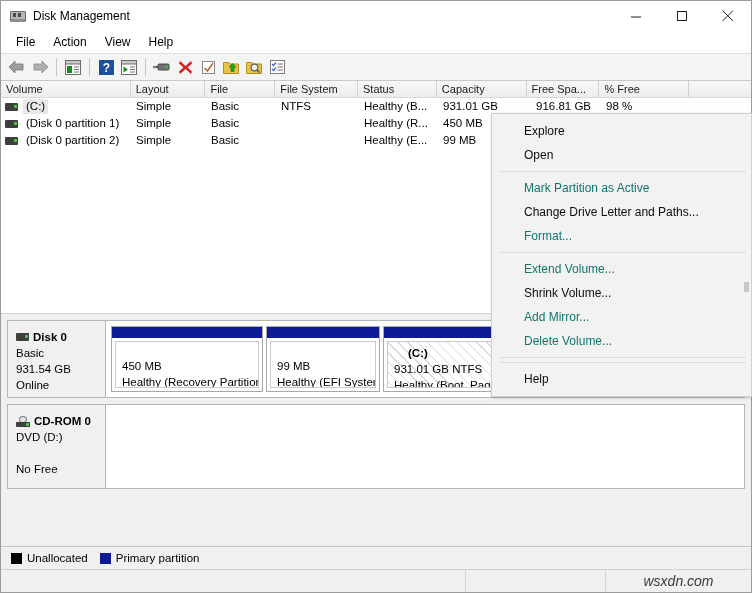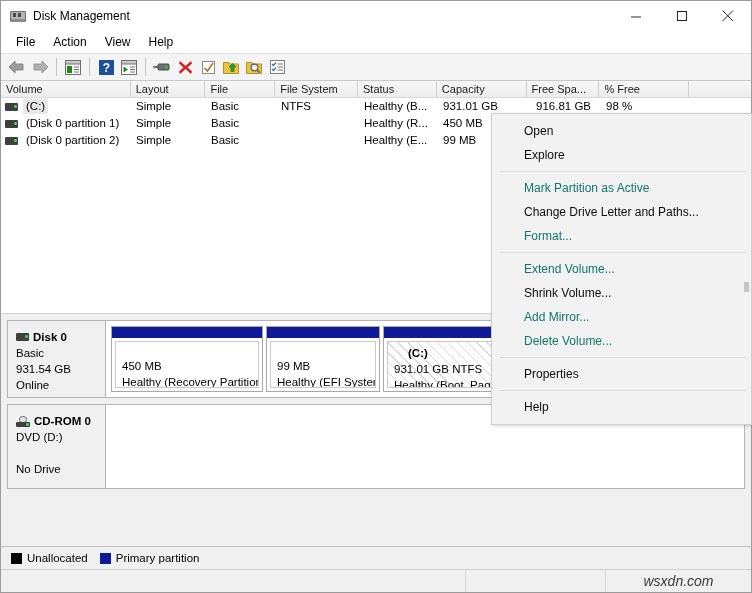--- a/index.html
+++ b/index.html
@@ -562,21 +562,21 @@
       <div class="disk-info">
         <div class="disk-title">
           <span class="cd-icon">
             <span class="disc"></span>
               <span class="tray"></span>
           </span>
           <span class="lbl">CD-ROM 0</span>
         </div>
         <div>DVD (D:)</div>
         <div style="height:16px"></div>
-        <div>No Drive</div>
+        <div>No Free</div>
       </div>
       <div class="cd-empty"></div>
     </div>
 
   </div>
 
   <div class="legend">
     <div class="legend-item">
       <span class="sw sw-unalloc"></span>
       <span>Unallocated</span>
@@ -587,31 +587,30 @@
     </div>
   </div>
 
   <div class="statusbar">
     <div class="status-seg status-left"></div>
     <div class="status-seg status-mid"></div>
     <div class="status-seg status-right">wsxdn.com</div>
   </div>
 
   <div class="ctxmenu">
+    <div class="ctx-item">Explore</div>
     <div class="ctx-item">Open</div>
-    <div class="ctx-item">Explore</div>
     <div class="ctx-sep"></div>
     <div class="ctx-item disabled">Mark Partition as Active</div>
     <div class="ctx-item">Change Drive Letter and Paths...</div>
     <div class="ctx-item disabled">Format...</div>
     <div class="ctx-sep"></div>
     <div class="ctx-item disabled">Extend Volume...</div>
     <div class="ctx-item">Shrink Volume...</div>
     <div class="ctx-item disabled">Add Mirror...</div>
     <div class="ctx-item disabled">Delete Volume...</div>
     <div class="ctx-sep"></div>
-    <div class="ctx-item">Properties</div>
     <div class="ctx-sep"></div>
     <div class="ctx-item">Help</div>
     <div class="ctx-scroll"></div>
   </div>
 
 </div>
 
 </body></html>

